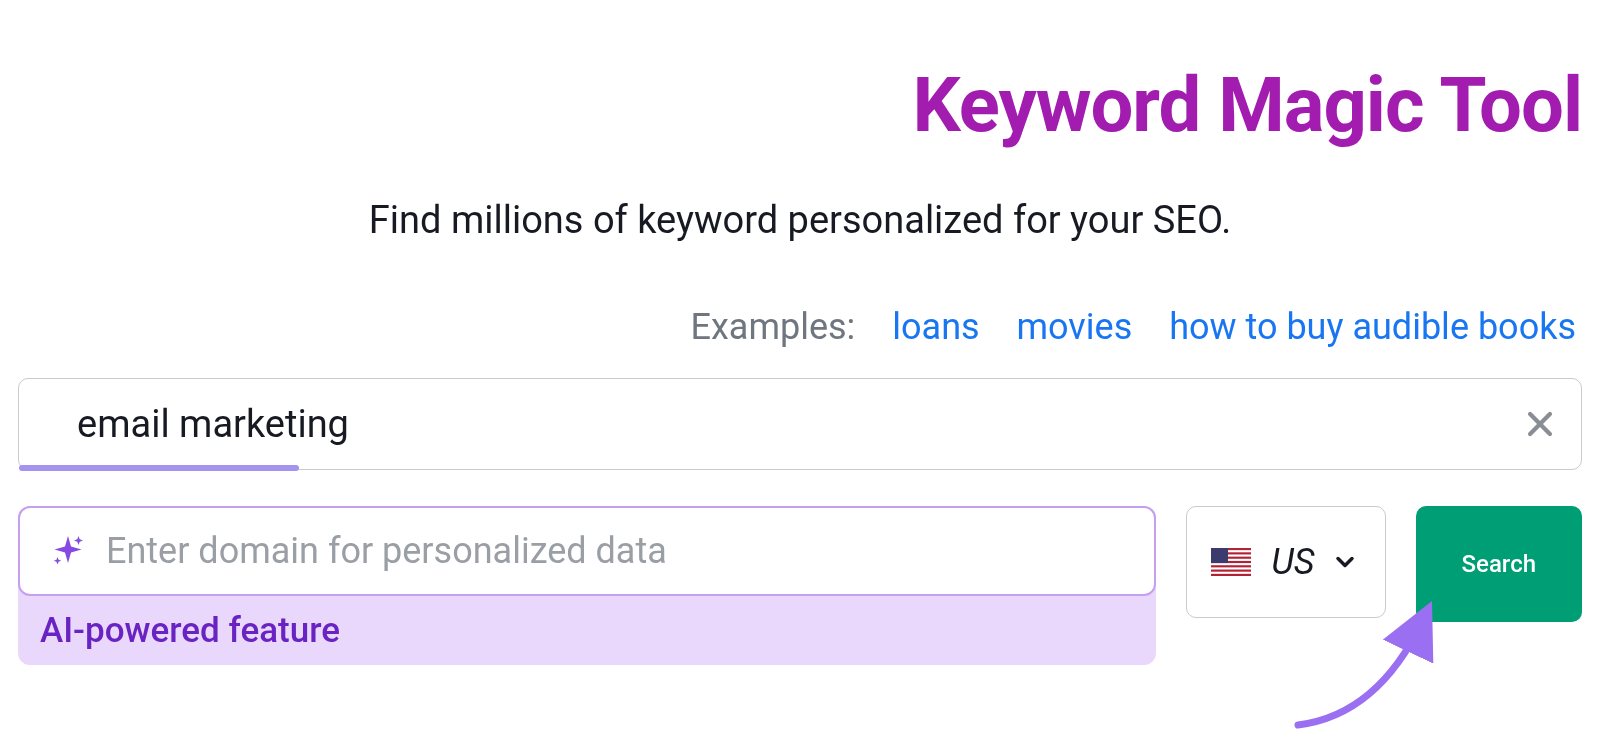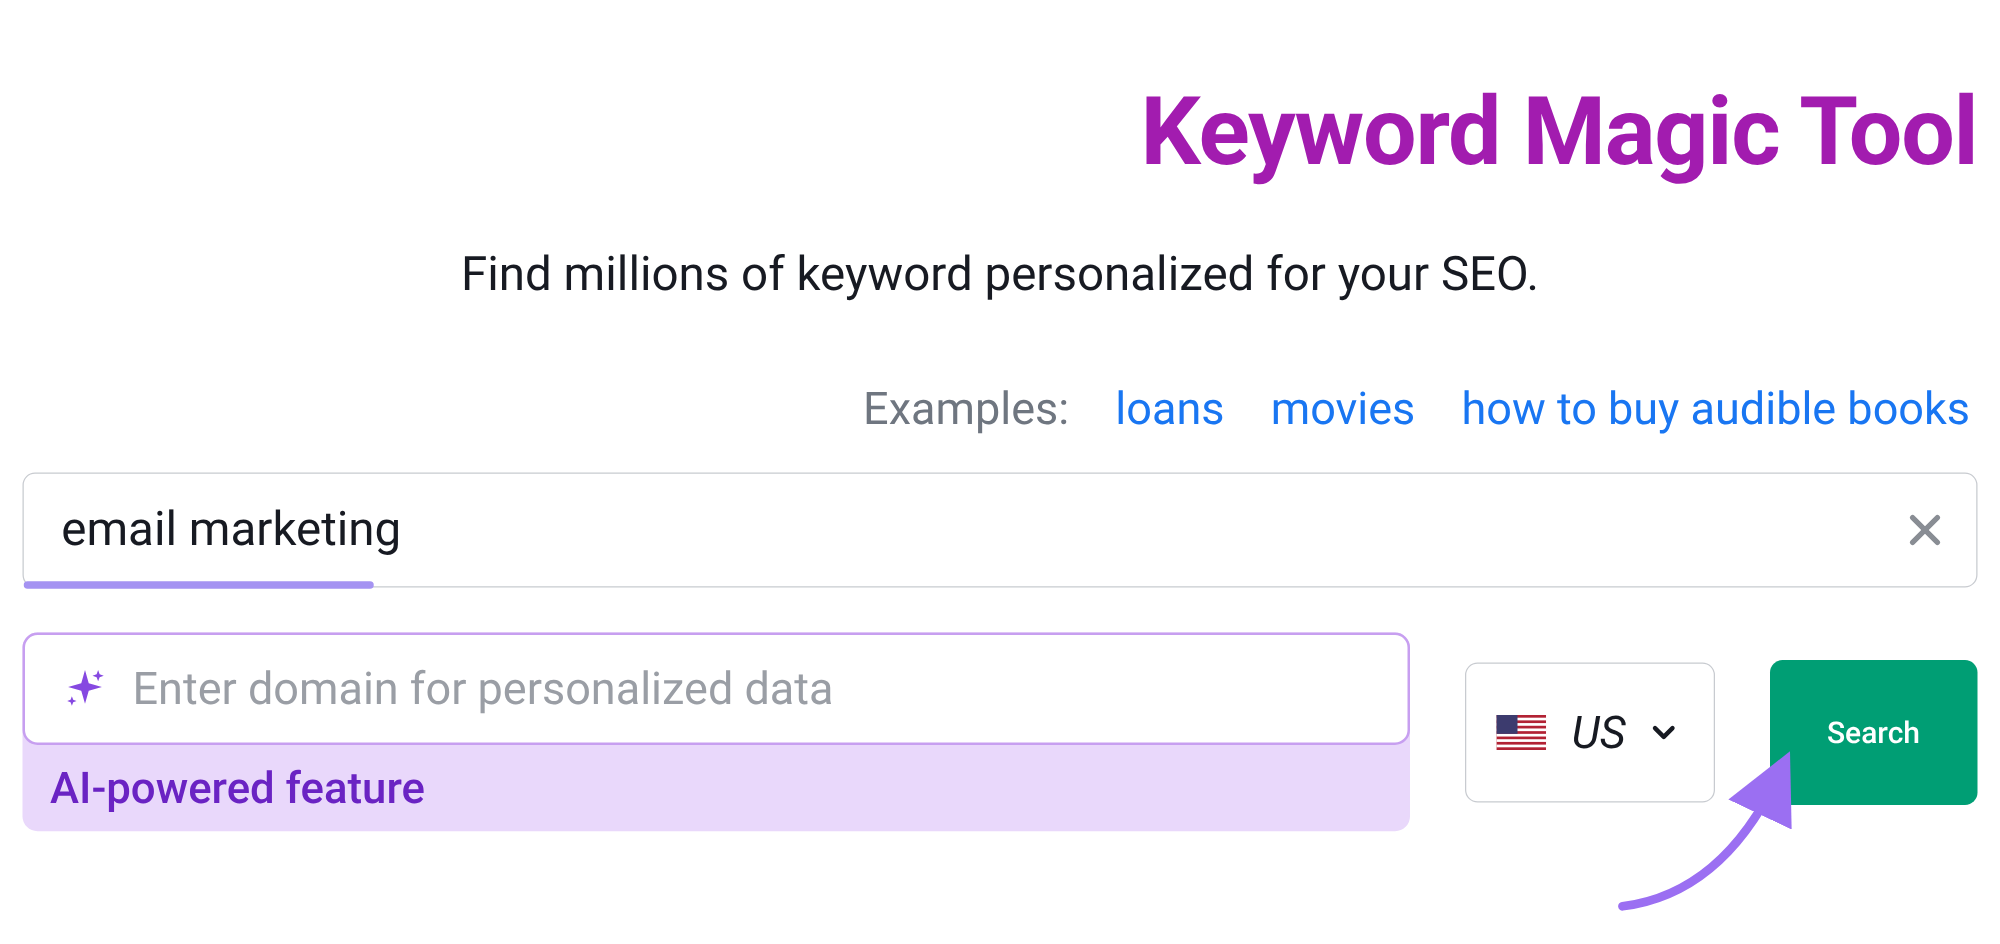--- a/index.html
+++ b/index.html
@@ -59,20 +59,21 @@
       padding: 0 24px 0 30px;
     }
     .keyword-input {
       flex: 1;
       border: none;
       outline: none;
       font-size: 38px;
       color: #171a22;
       background: transparent;
       font-family: inherit;
+      margin-left: 28px;
     }
     .keyword-underline {
       position: absolute;
       left: 0px;
       bottom: -2px;
       height: 6px;
       width: 280px;
       background: #a593f2;
       border-radius: 3px;
     }
@@ -82,22 +83,22 @@
       display: flex;
       align-items: center;
     }
     .clear-icon svg {
       width: 34px;
       height: 34px;
     }
     .bottom-row {
       display: flex;
       margin-top: 36px;
-      gap: 44px;
-      align-items: center;
+      gap: 30px;
+      align-items: flex-start;
     }
     .domain-block {
       flex: 1;
       background: #e9d8fb;
       border-radius: 12px;
       padding: 0 0 14px 0;
     }
     .domain-input-wrapper {
       background: #fff;
       border: 2px solid #c79ff0;

